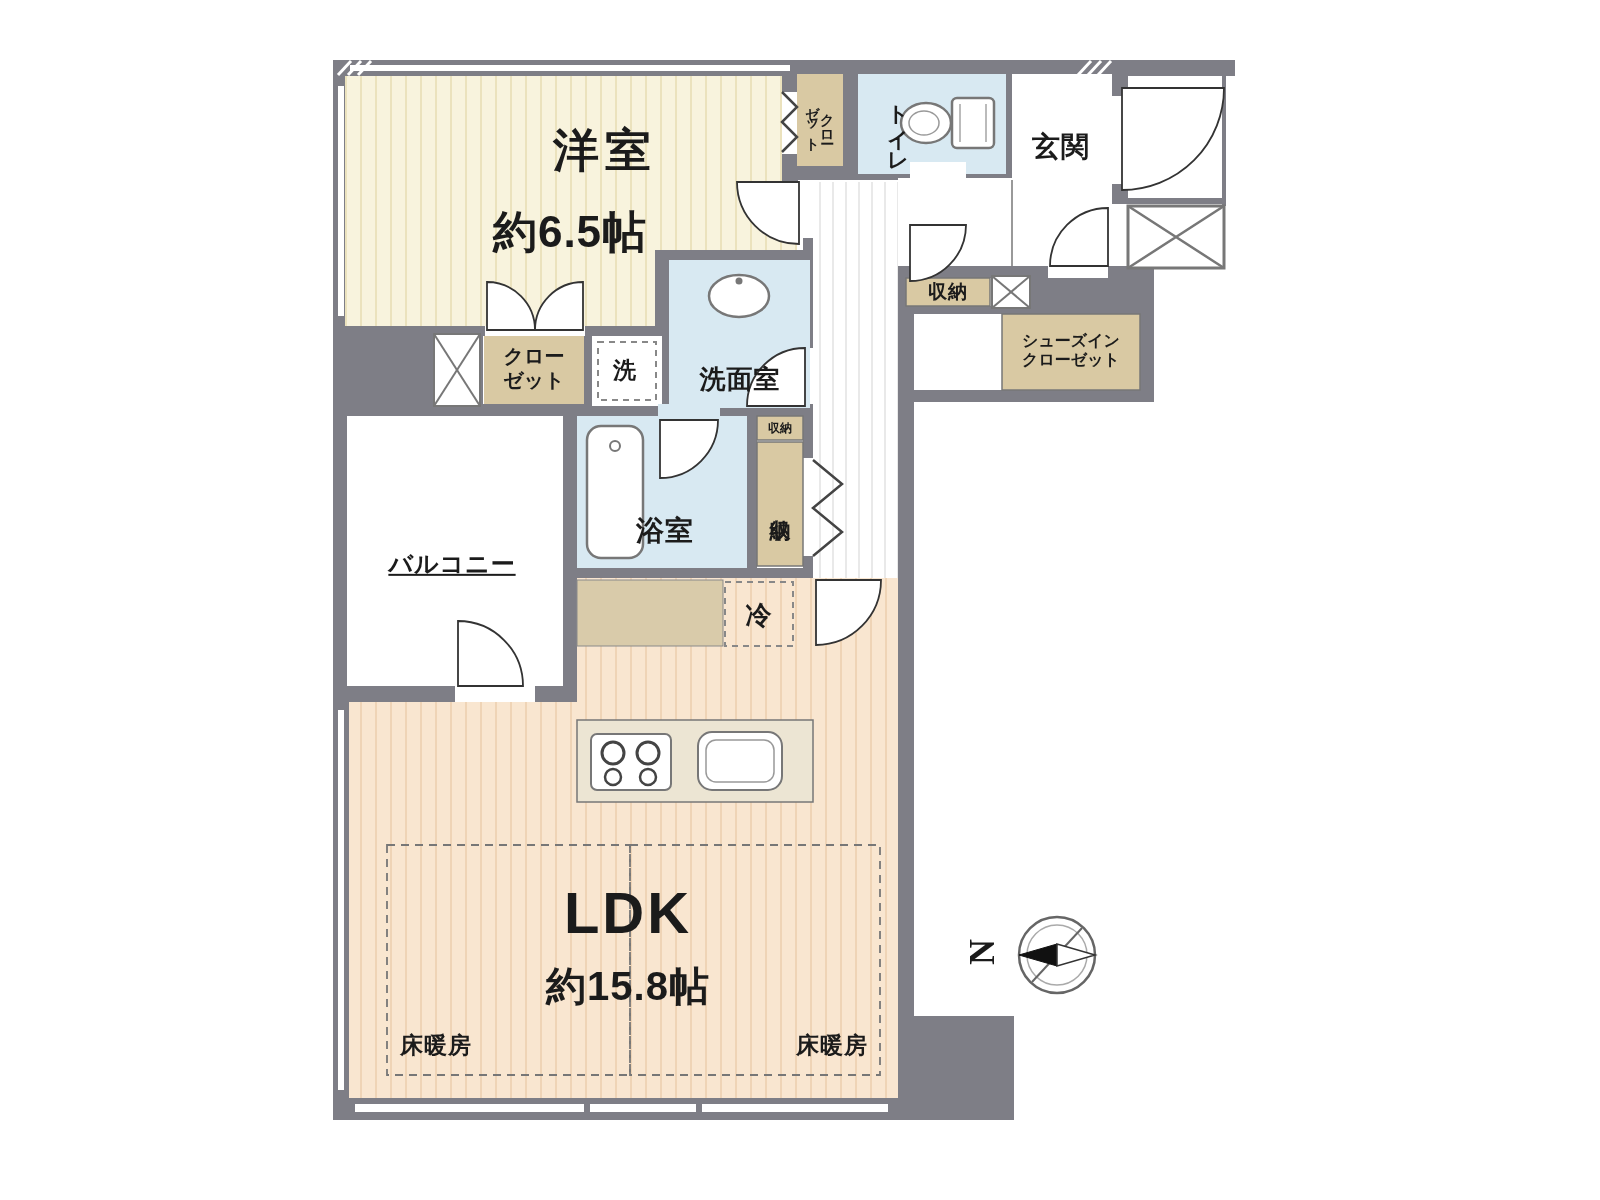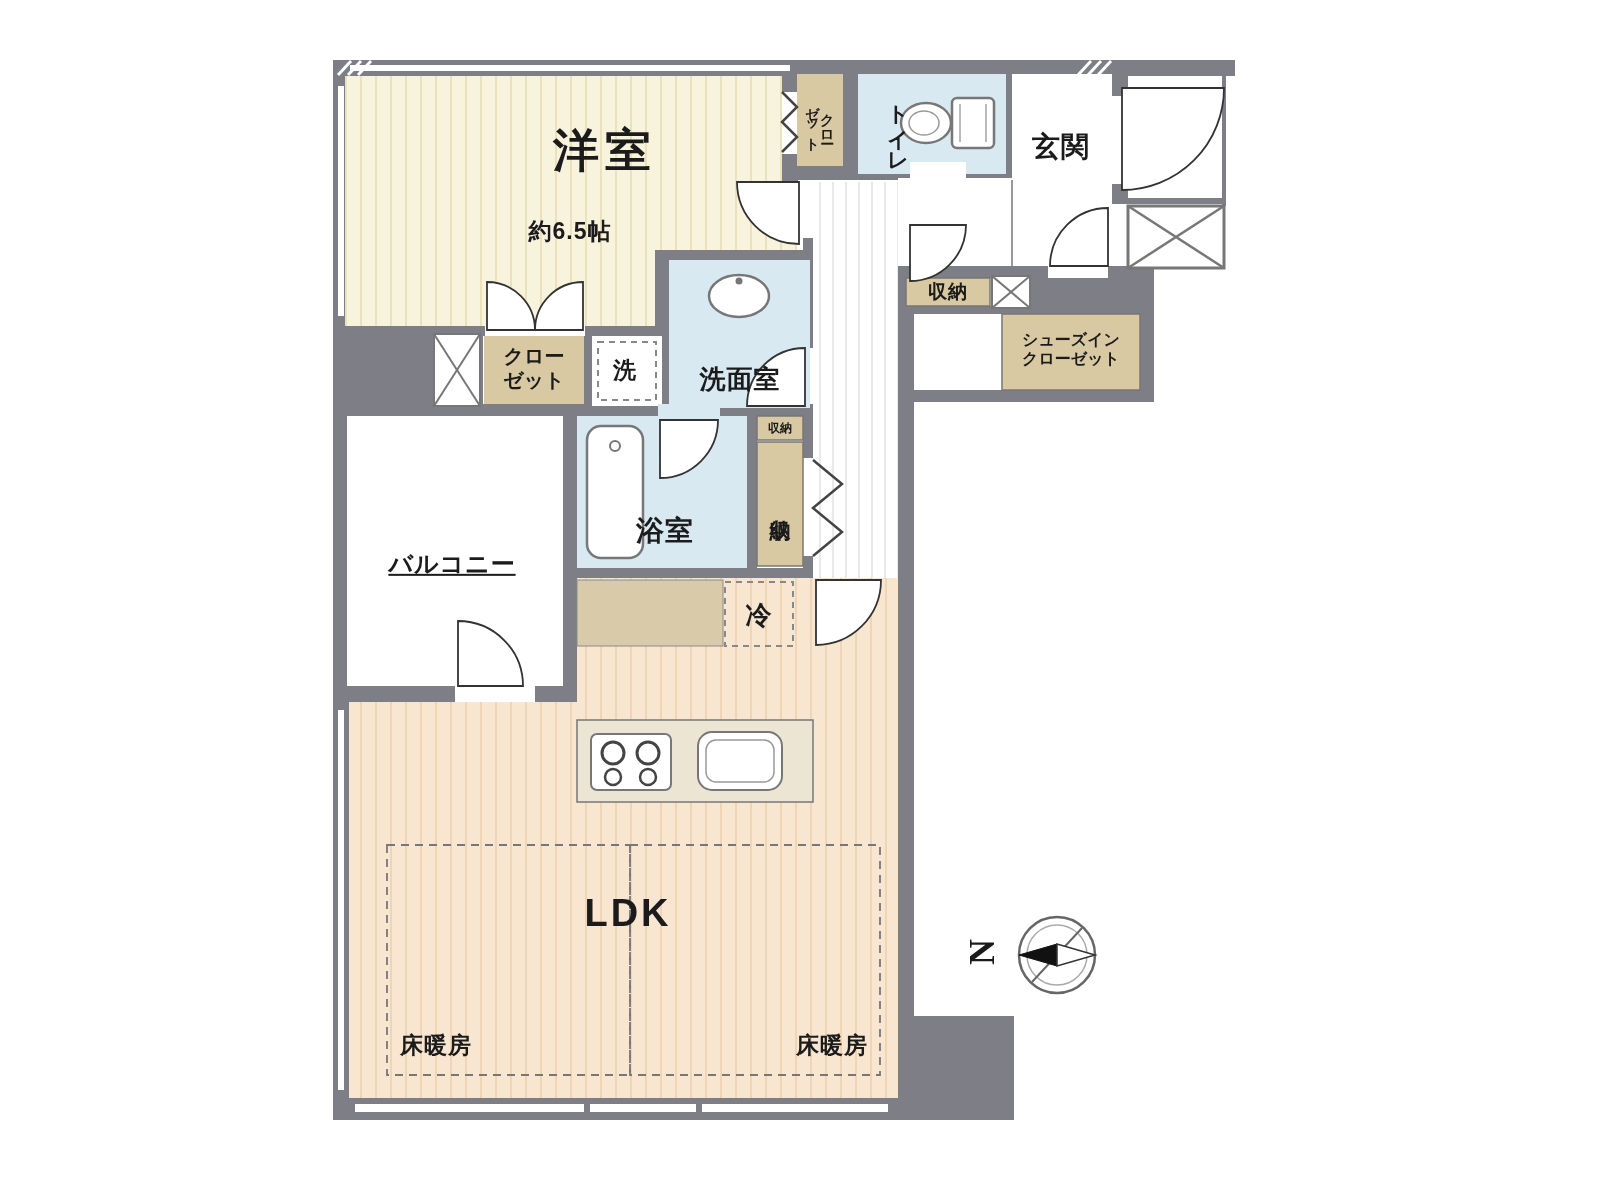--- a/index.html
+++ b/index.html
@@ -186,43 +186,44 @@
   <g>
     <circle cx="1057" cy="955" r="38" fill="#ffffff" stroke="#666" stroke-width="2.5"></circle>
     <circle cx="1057" cy="955" r="30" fill="none" stroke="#aaa" stroke-width="1.5"></circle>
     <line x1="1032" y1="982" x2="1082" y2="928" stroke="#666" stroke-width="2"></line>
     <polygon points="1019,955 1057,944 1057,966" fill="#111" stroke="#111" stroke-width="1"></polygon>
     <polygon points="1095,955 1057,944 1057,966" fill="#ffffff" stroke="#333" stroke-width="1.5"></polygon>
   </g>
 </svg>
 
 <div class="lbl" style="left:570px;top:150px;font-size:46px;letter-spacing:6px;margin-left:35px;">洋室</div>
-<div class="lbl" style="left:570px;top:232px;font-size:23px;">約6.5帖</div>
+<div class="lbl" style="left:570px;top:232px;font-size:44px;">約6.5帖</div>
 
 <div class="lbl vert" style="left:820px;top:120px;font-size:14px;letter-spacing:0;">クロー
 ゼット</div>
 <div class="lbl vert" style="left:898px;top:126px;font-size:21px;letter-spacing:0;">トイレ</div>
 <div class="lbl" style="left:1061px;top:147px;font-size:28px;">玄関</div>
 
 <div class="lbl" style="left:948px;top:292px;font-size:19px;">収納</div>
-<div class="lbl" style="left:1071px;top:351px;font-size:16px;letter-spacing:0;font-family:Liberation Mono, monospace;">シューズイン
+<div class="lbl" style="left:1071px;top:351px;font-size:16px;letter-spacing:0;">シューズイン
 クローゼット</div>
 
 <div class="lbl" style="left:534px;top:369px;font-size:20px;letter-spacing:0;">クロー
 ゼット</div>
 <div class="lbl" style="left:625px;top:371px;font-size:23px;">洗</div>
 <div class="lbl" style="left:740px;top:379px;font-size:26px;">洗面室</div>
 
 <div class="lbl" style="left:665px;top:531px;font-size:28px;">浴室</div>
 <div class="lbl" style="left:780px;top:428px;font-size:12px;letter-spacing:0;">収納</div>
 <div class="lbl vert" style="left:780px;top:503px;font-size:21px;letter-spacing:0;">収納</div>
 
 <div class="lbl" style="left:452px;top:564px;font-size:24px;text-decoration:underline;">バルコニー</div>
 <div class="lbl" style="left:759px;top:615px;font-size:26px;">冷</div>
 
-<div class="lbl" style="left:628px;top:913px;font-size:38px;letter-spacing:3px;">LDK</div>
+<div class="lbl" style="left:628px;top:913px;font-size:58px;letter-spacing:3px;">LDK</div>
+<div class="lbl" style="left:628px;top:987px;font-size:40px;">約15.8帖</div>
 
 <div class="lbl" style="left:436px;top:1046px;font-size:23px;">床暖房</div>
 <div class="lbl" style="left:832px;top:1046px;font-size:23px;">床暖房</div>
 
 <div class="lbl nlbl" style="left:982px;top:952px;font-size:36px;">N</div>
 
 </div>
 
 </body></html>

